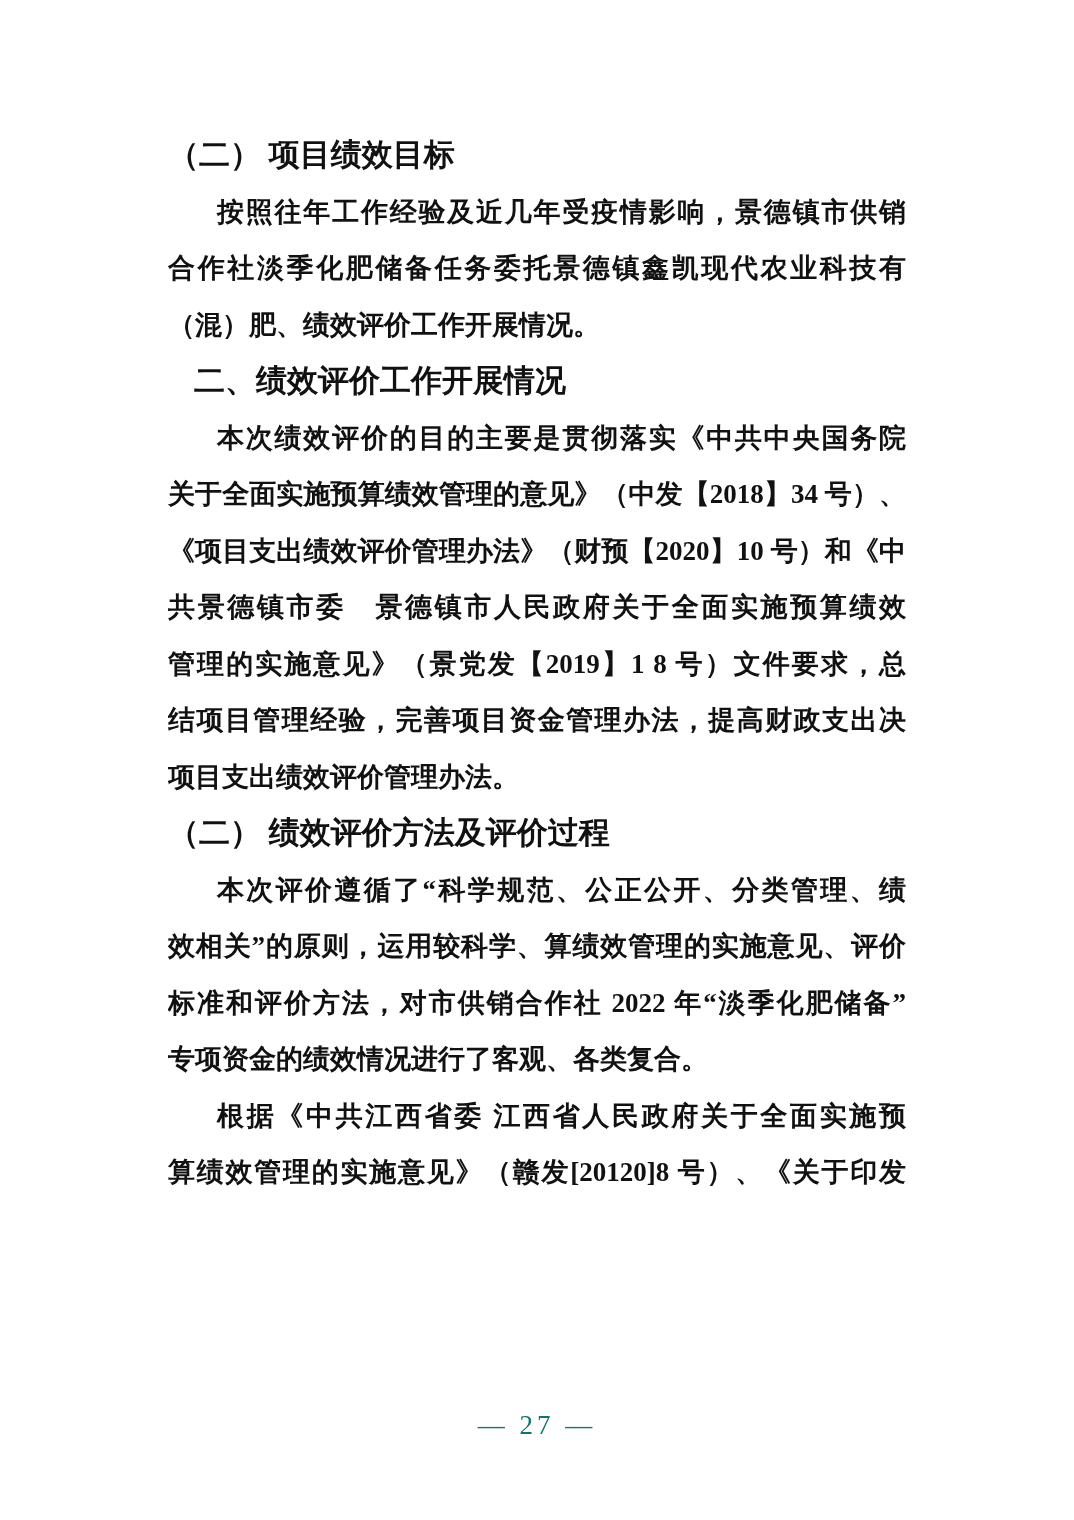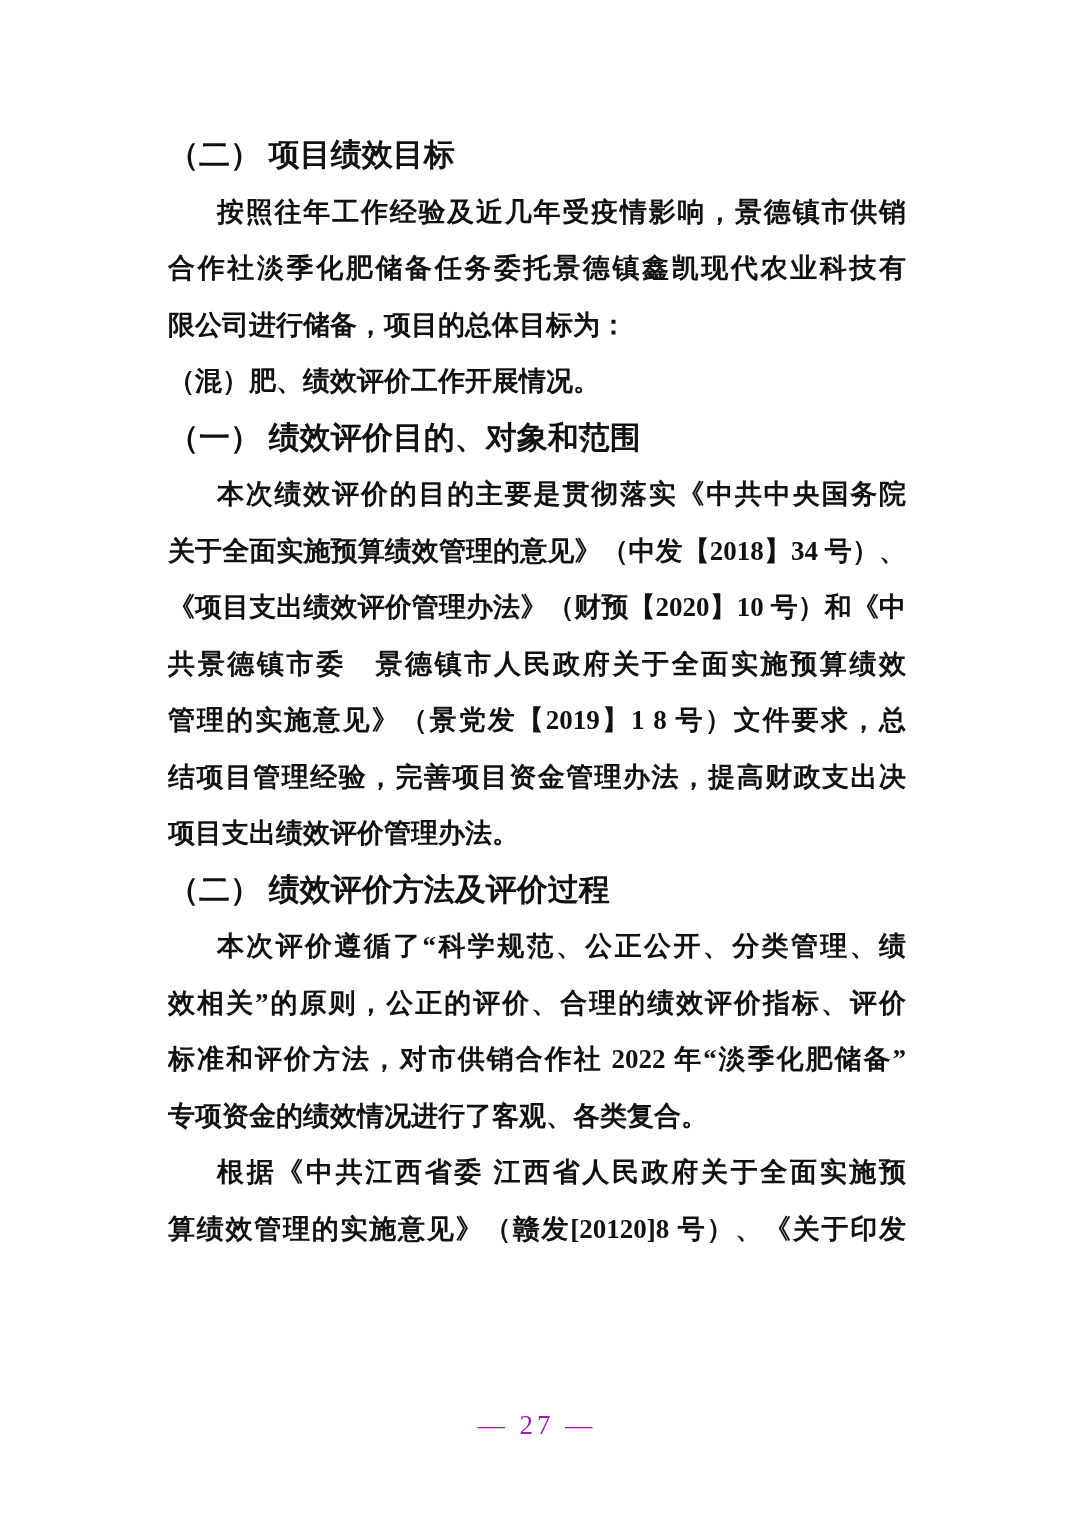--- a/index.html
+++ b/index.html
@@ -54,44 +54,43 @@
   .pagenum {
     position: absolute;
     left: 0;
     right: 0;
     top: 1404px;
     height: 42px;
     line-height: 42px;
     text-align: center;
     font-family: "Liberation Serif", "DejaVu Serif", serif;
     font-size: 27px;
-    color: #a21caf;
+    color: #0f766e;
     letter-spacing: 4px;
   }
 </style>
 </head>
 <body>
 
 <div class="page">
   <main class="content">
     <div class="ln h-serif">（二） 项目绩效目标</div>
     <div class="ln body-ln ind fill">按照往年工作经验及近几年受疫情影响，景德镇市供销</div>
     <div class="ln body-ln fill">合作社淡季化肥储备任务委托景德镇鑫凯现代农业科技有</div>
-    <div class="ln body-ln">限公司进行储备，项目的总体目标为：</div>
     <div class="ln body-ln">（混）肥、绩效评价工作开展情况。</div>
-    <div class="ln h-serif">（一） 绩效评价目的、对象和范围</div>
+    <div class="ln h-sans">二、绩效评价工作开展情况</div>
     <div class="ln body-ln ind fill">本次绩效评价的目的主要是贯彻落实《中共中央国务院</div>
     <div class="ln body-ln fill">关于全面实施预算绩效管理的意见》（中发【2018】34 号）、</div>
     <div class="ln body-ln fill">《项目支出绩效评价管理办法》（财预【2020】10 号）和《中</div>
     <div class="ln body-ln fill">共景德镇市委　景德镇市人民政府关于全面实施预算绩效</div>
     <div class="ln body-ln fill">管理的实施意见》（景党发【2019】1 8 号）文件要求，总</div>
     <div class="ln body-ln fill">结项目管理经验，完善项目资金管理办法，提高财政支出决</div>
     <div class="ln body-ln">项目支出绩效评价管理办法。</div>
     <div class="ln h-serif">（二） 绩效评价方法及评价过程</div>
     <div class="ln body-ln ind fill">本次评价遵循了“科学规范、公正公开、分类管理、绩</div>
-    <div class="ln body-ln fill">效相关”的原则，公正的评价、合理的绩效评价指标、评价</div>
+    <div class="ln body-ln fill">效相关”的原则，运用较科学、算绩效管理的实施意见、评价</div>
     <div class="ln body-ln fill">标准和评价方法，对市供销合作社 2022 年“淡季化肥储备”</div>
     <div class="ln body-ln">专项资金的绩效情况进行了客观、各类复合。</div>
     <div class="ln body-ln ind fill">根据《中共江西省委 江西省人民政府关于全面实施预</div>
     <div class="ln body-ln fill">算绩效管理的实施意见》（赣发[20120]8 号）、《关于印发</div>
   </main>
   <footer class="pagenum">— 27 —</footer>
 </div>
 
 </body></html>

